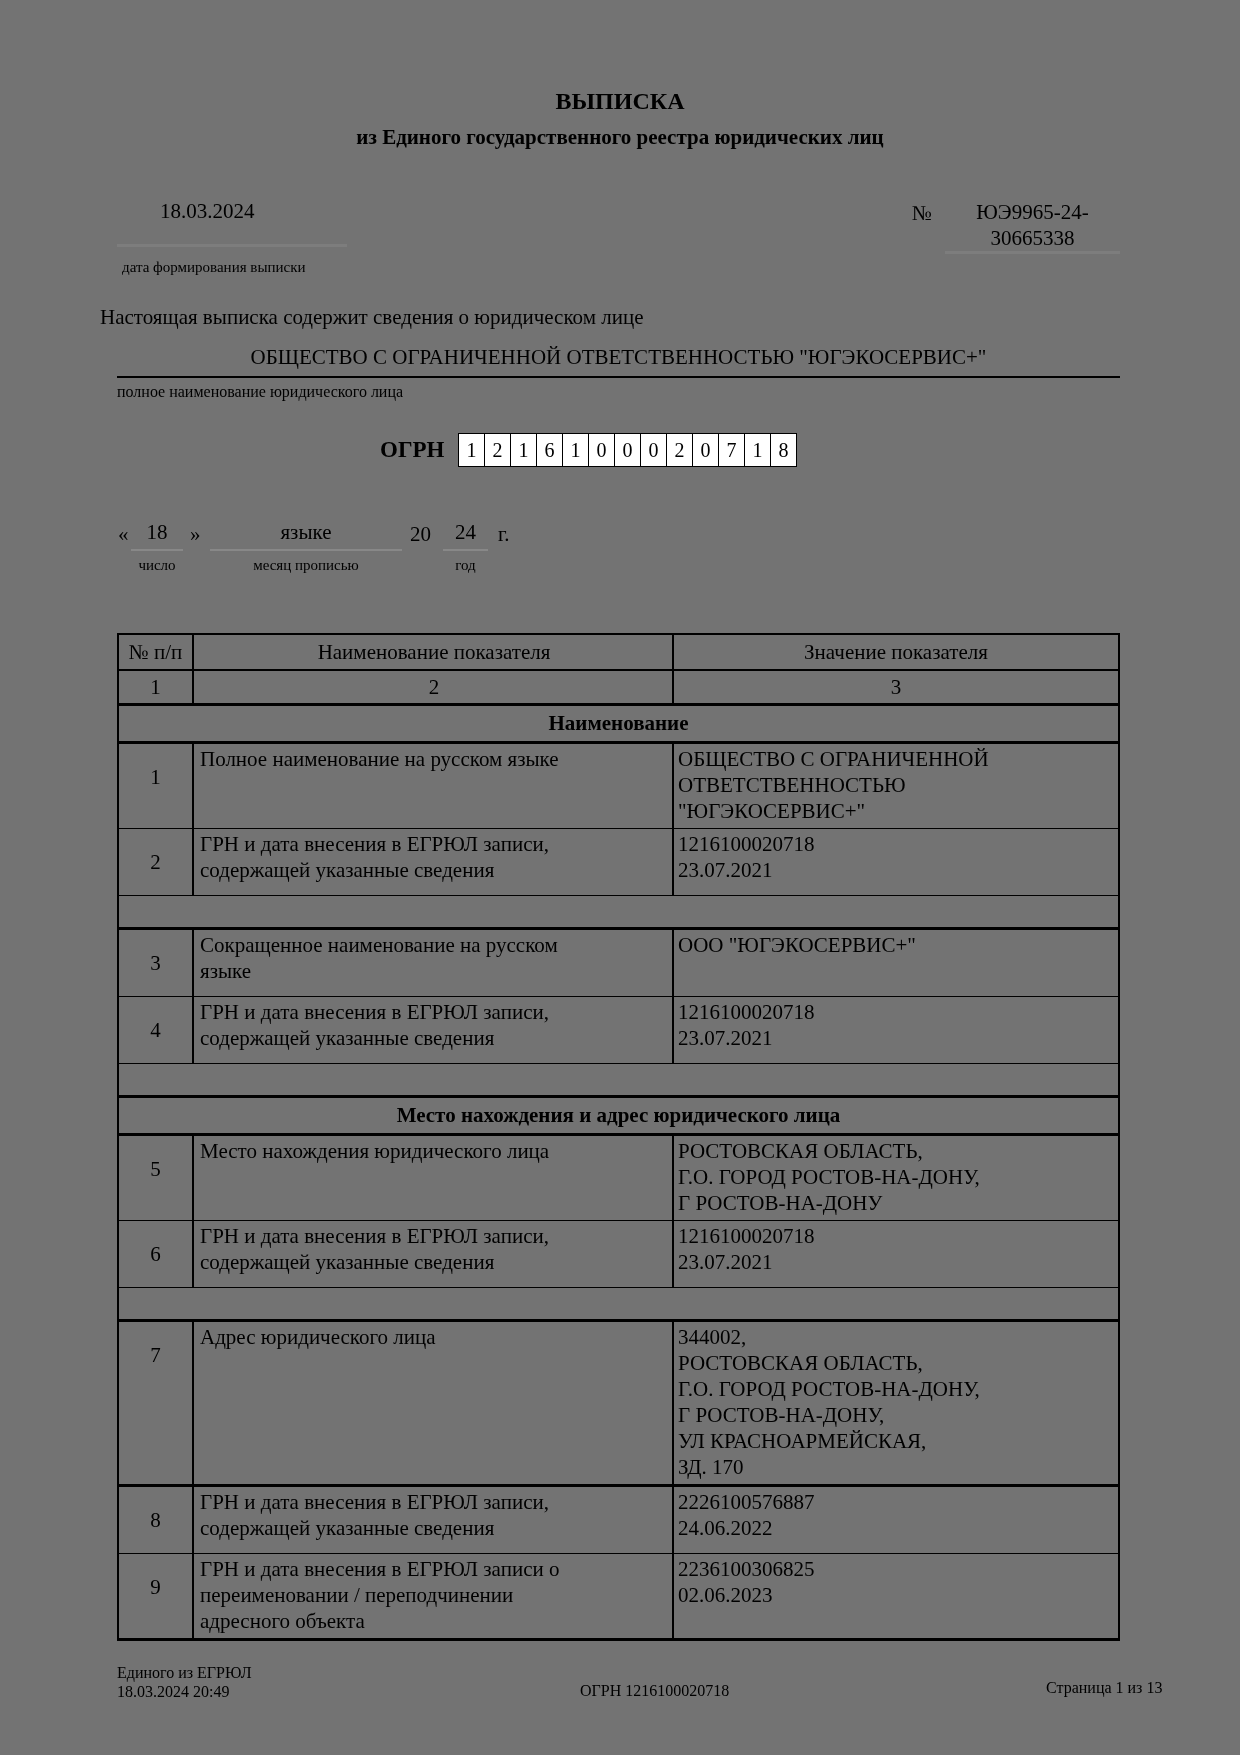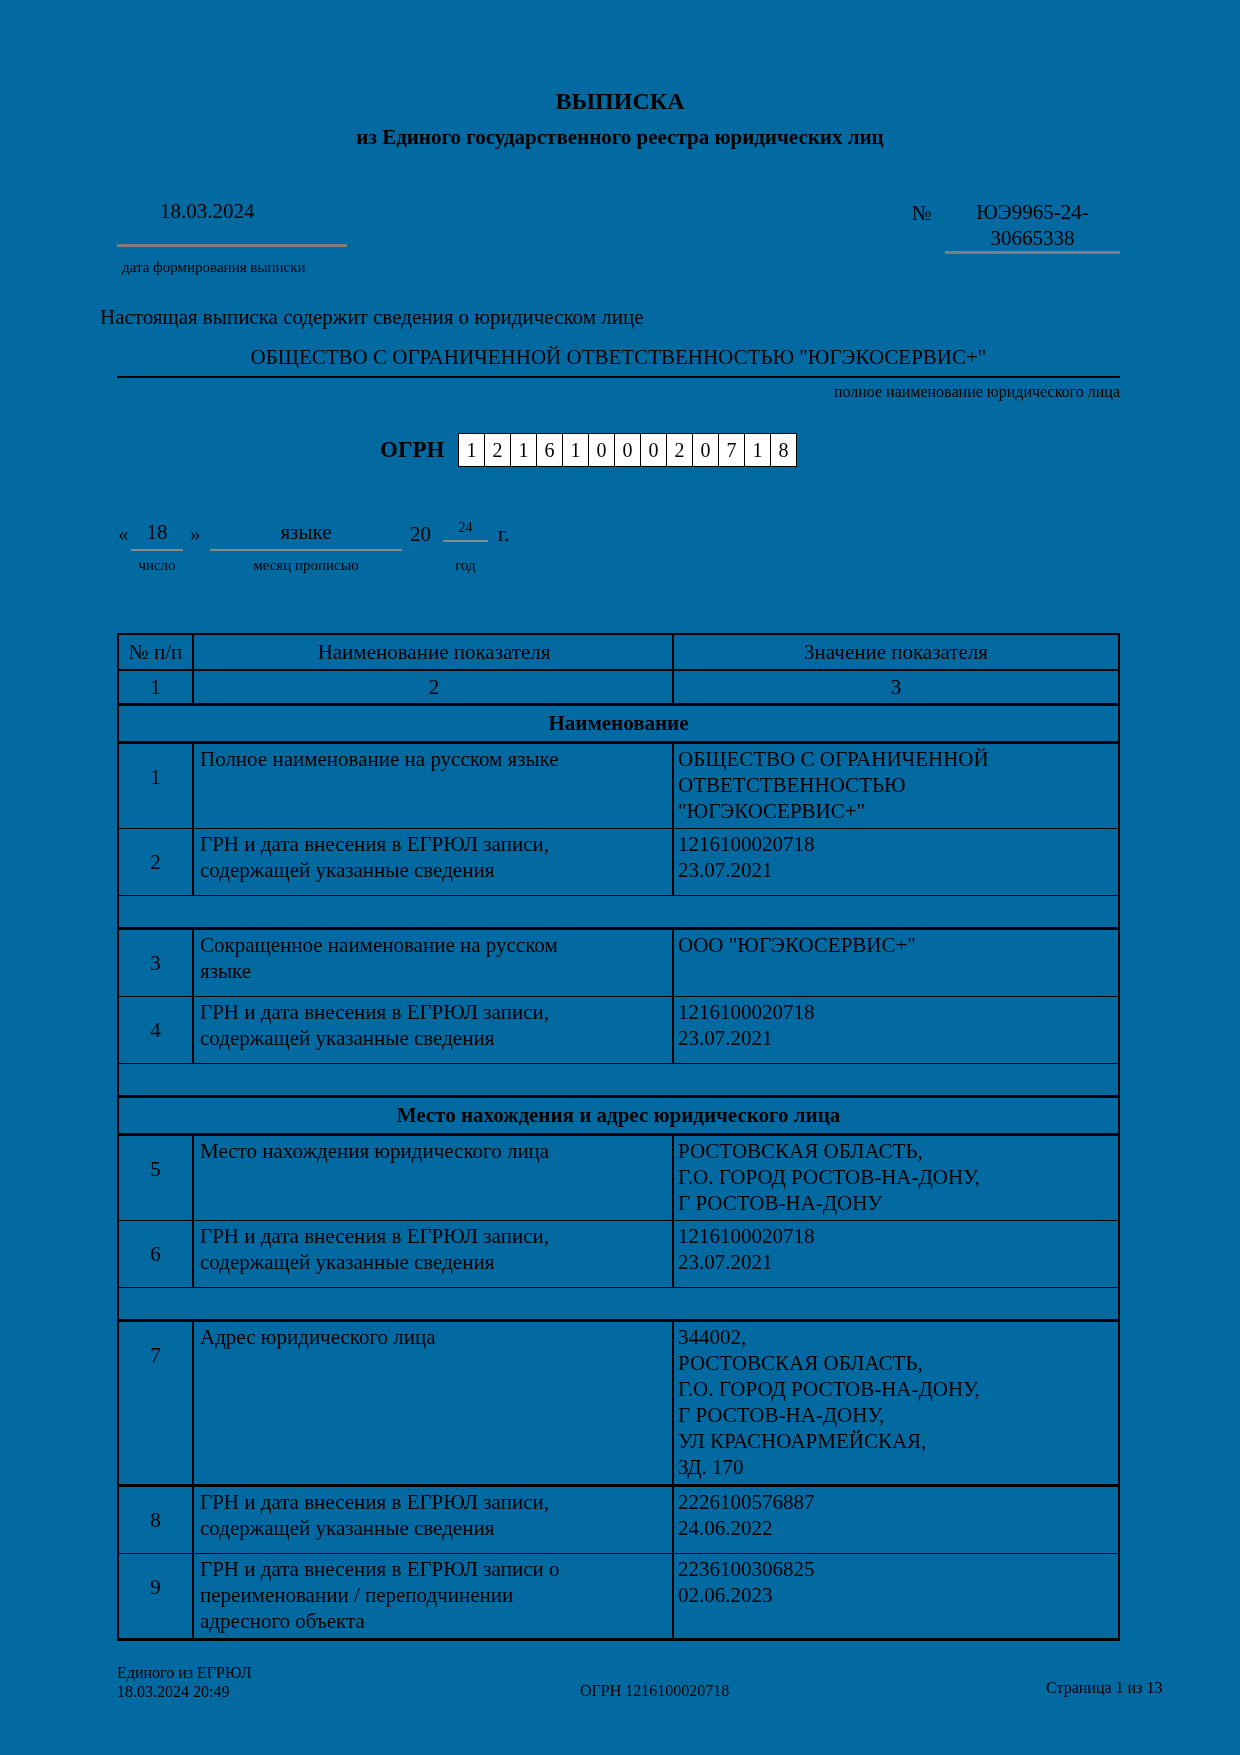--- a/index.html
+++ b/index.html
@@ -1,19 +1,19 @@
 <!DOCTYPE html>
 <html lang="ru"><head>
 <meta charset="utf-8">
 <style>
   html,body{margin:0;padding:0;background:#fff;}
   .page{
     position:relative;
     width:1240px;height:1755px;
-    background:#0369a1;
+    background:#737373;
     font-family:"Liberation Serif","DejaVu Serif",serif;
     color:#000;
     overflow:hidden;
     text-decoration:underline;
   }
   .abs{position:absolute;}
 
   
   .doc-title{top:88px;left:0;width:100%;font-size:24px;font-weight:bold;text-align:center;}
   .doc-subtitle{top:125px;left:0;width:100%;font-size:21px;font-weight:bold;text-align:center;}
@@ -21,39 +21,39 @@
   
   .date-block{top:199px;left:117px;width:230px;border-bottom:3px solid #7d7d7d;padding-bottom:20px;font-size:21px;}
   .date-block .val{padding-left:43px;}
   .date-caption{top:259px;left:122px;width:230px;font-size:15px;}
   .num-sign{top:201px;left:912px;font-size:21px;}
   .num-block{top:199px;left:945px;width:175px;border-bottom:3px solid #7d7d7d;font-size:21px;text-align:center;line-height:26px;}
 
   
   .intro{top:305px;left:100px;width:1000px;font-size:21px;}
   .company-line{top:345px;left:117px;width:1003px;border-bottom:2px solid #000;padding-bottom:6px;font-size:21px;text-align:center;}
-  .company-caption{top:383px;left:117px;width:1003px;font-size:16px;text-align:right;}
+  .company-caption{top:383px;left:117px;width:1003px;font-size:16px;text-align:left;}
 
   
   .ogrn-label{top:437px;left:380px;font-size:23px;font-weight:bold;}
   .ogrn-boxes{top:433px;left:458px;display:flex;}
   .ogrn-cell{
     width:27px;height:34px;border:1px solid #000;margin-left:-1px;
     display:flex;align-items:center;justify-content:center;
     font-size:20px;box-sizing:border-box;background:#fff;
   }
   .ogrn-cell:first-child{margin-left:0;}
 
   .included{top:477px;left:117px;width:1000px;font-size:21px;}
   .q-open{top:522px;left:118px;font-size:21px;}
   .day-field{top:520px;left:131px;width:52px;text-align:center;border-bottom:2px solid #888;padding-bottom:4px;font-size:21px;}
   .q-close{top:522px;left:190px;font-size:21px;}
   .month-field{top:520px;left:210px;width:192px;text-align:center;border-bottom:2px solid #888;padding-bottom:4px;font-size:21px;}
   .century{top:522px;left:410px;font-size:21px;}
-  .year-field{top:520px;left:443px;width:45px;text-align:center;border-bottom:2px solid #888;padding-bottom:4px;font-size:14px;}
+  .year-field{top:520px;left:443px;width:45px;text-align:center;border-bottom:2px solid #888;padding-bottom:4px;font-size:21px;}
   .year-suffix{top:522px;left:498px;font-size:21px;}
   .cap-day{top:557px;left:117px;width:80px;text-align:center;font-size:15px;}
   .cap-month{top:557px;left:210px;width:192px;text-align:center;font-size:15px;}
   .cap-year{top:557px;left:443px;width:45px;text-align:center;font-size:15px;}
 
   
   .etable{
     top:633px;left:117px;width:1003px;
     border:2px solid #000;border-bottom-width:3px;
     box-sizing:border-box;

